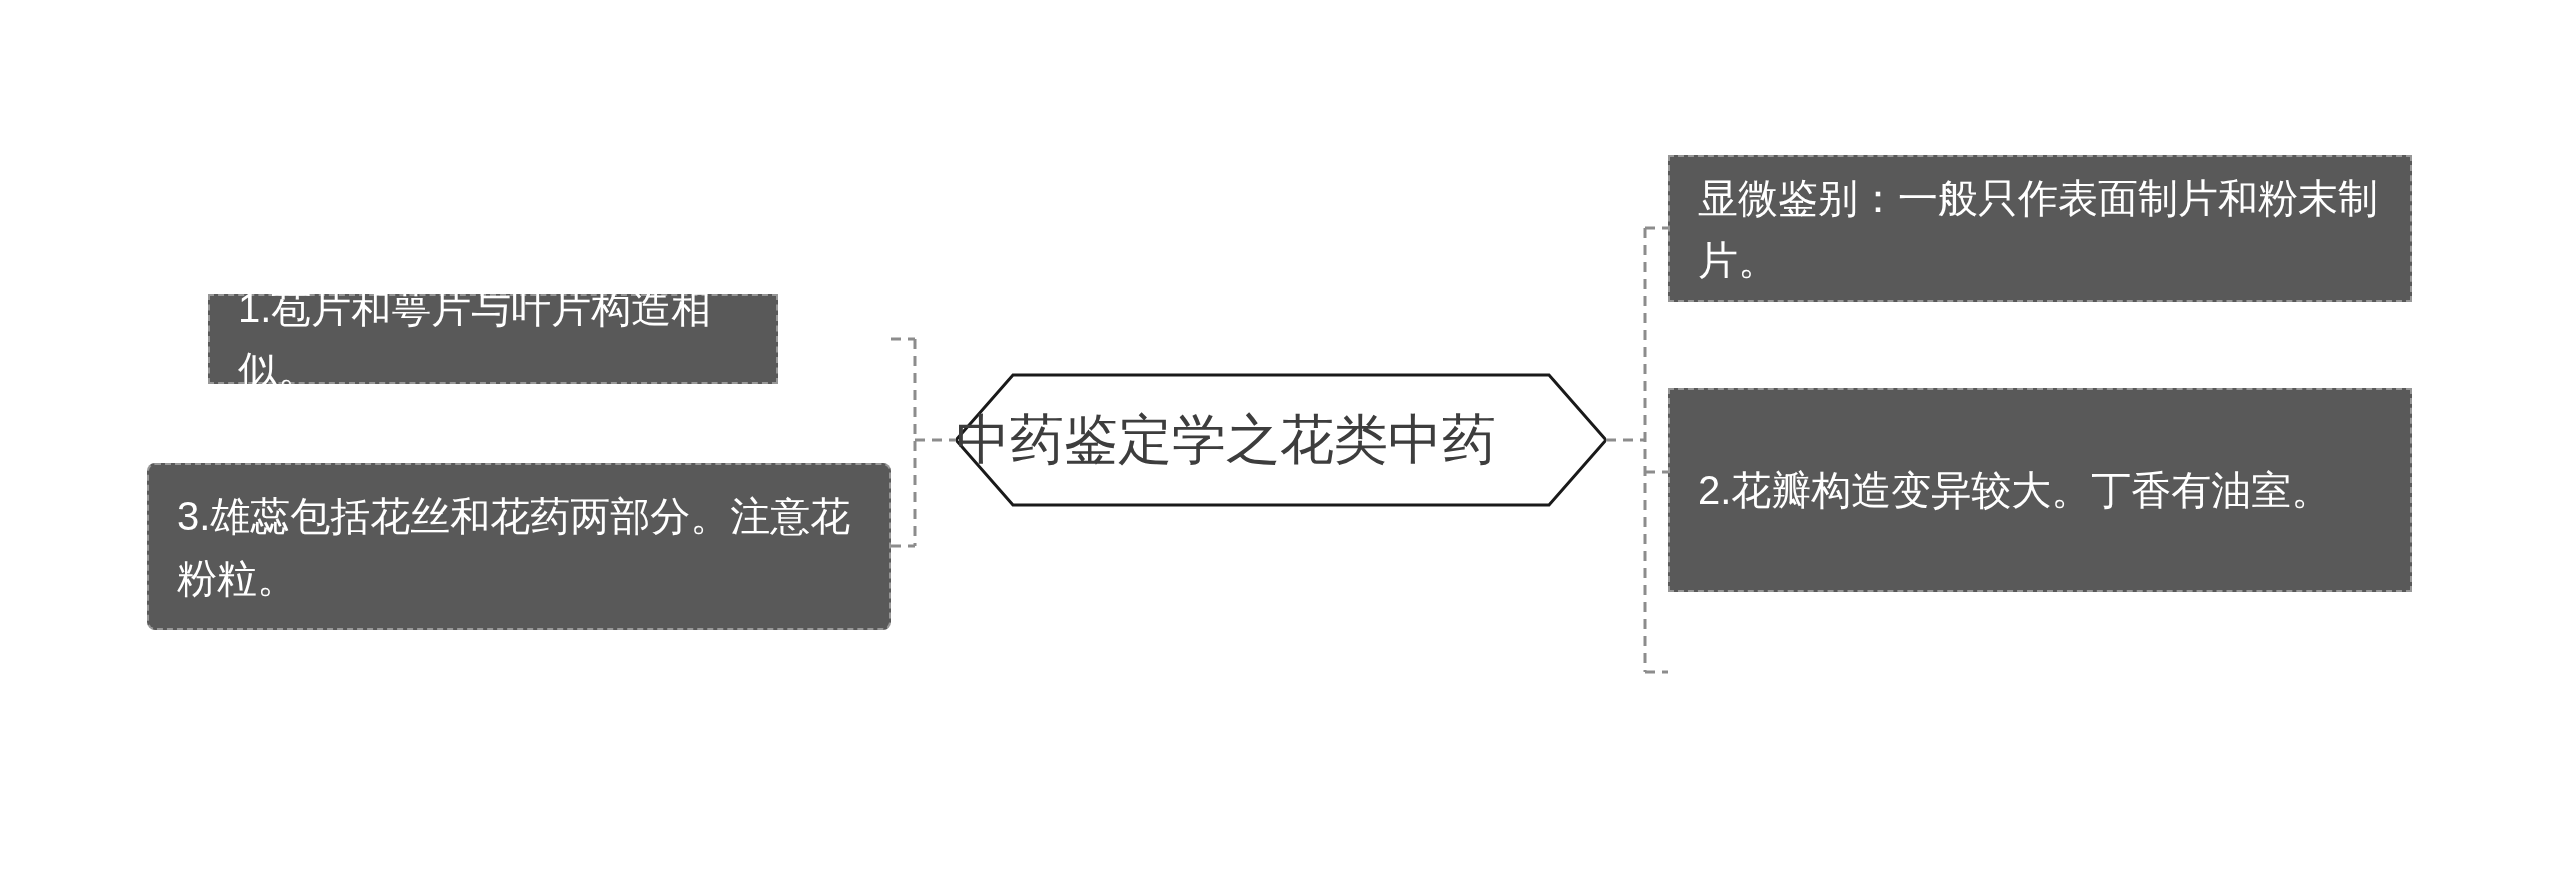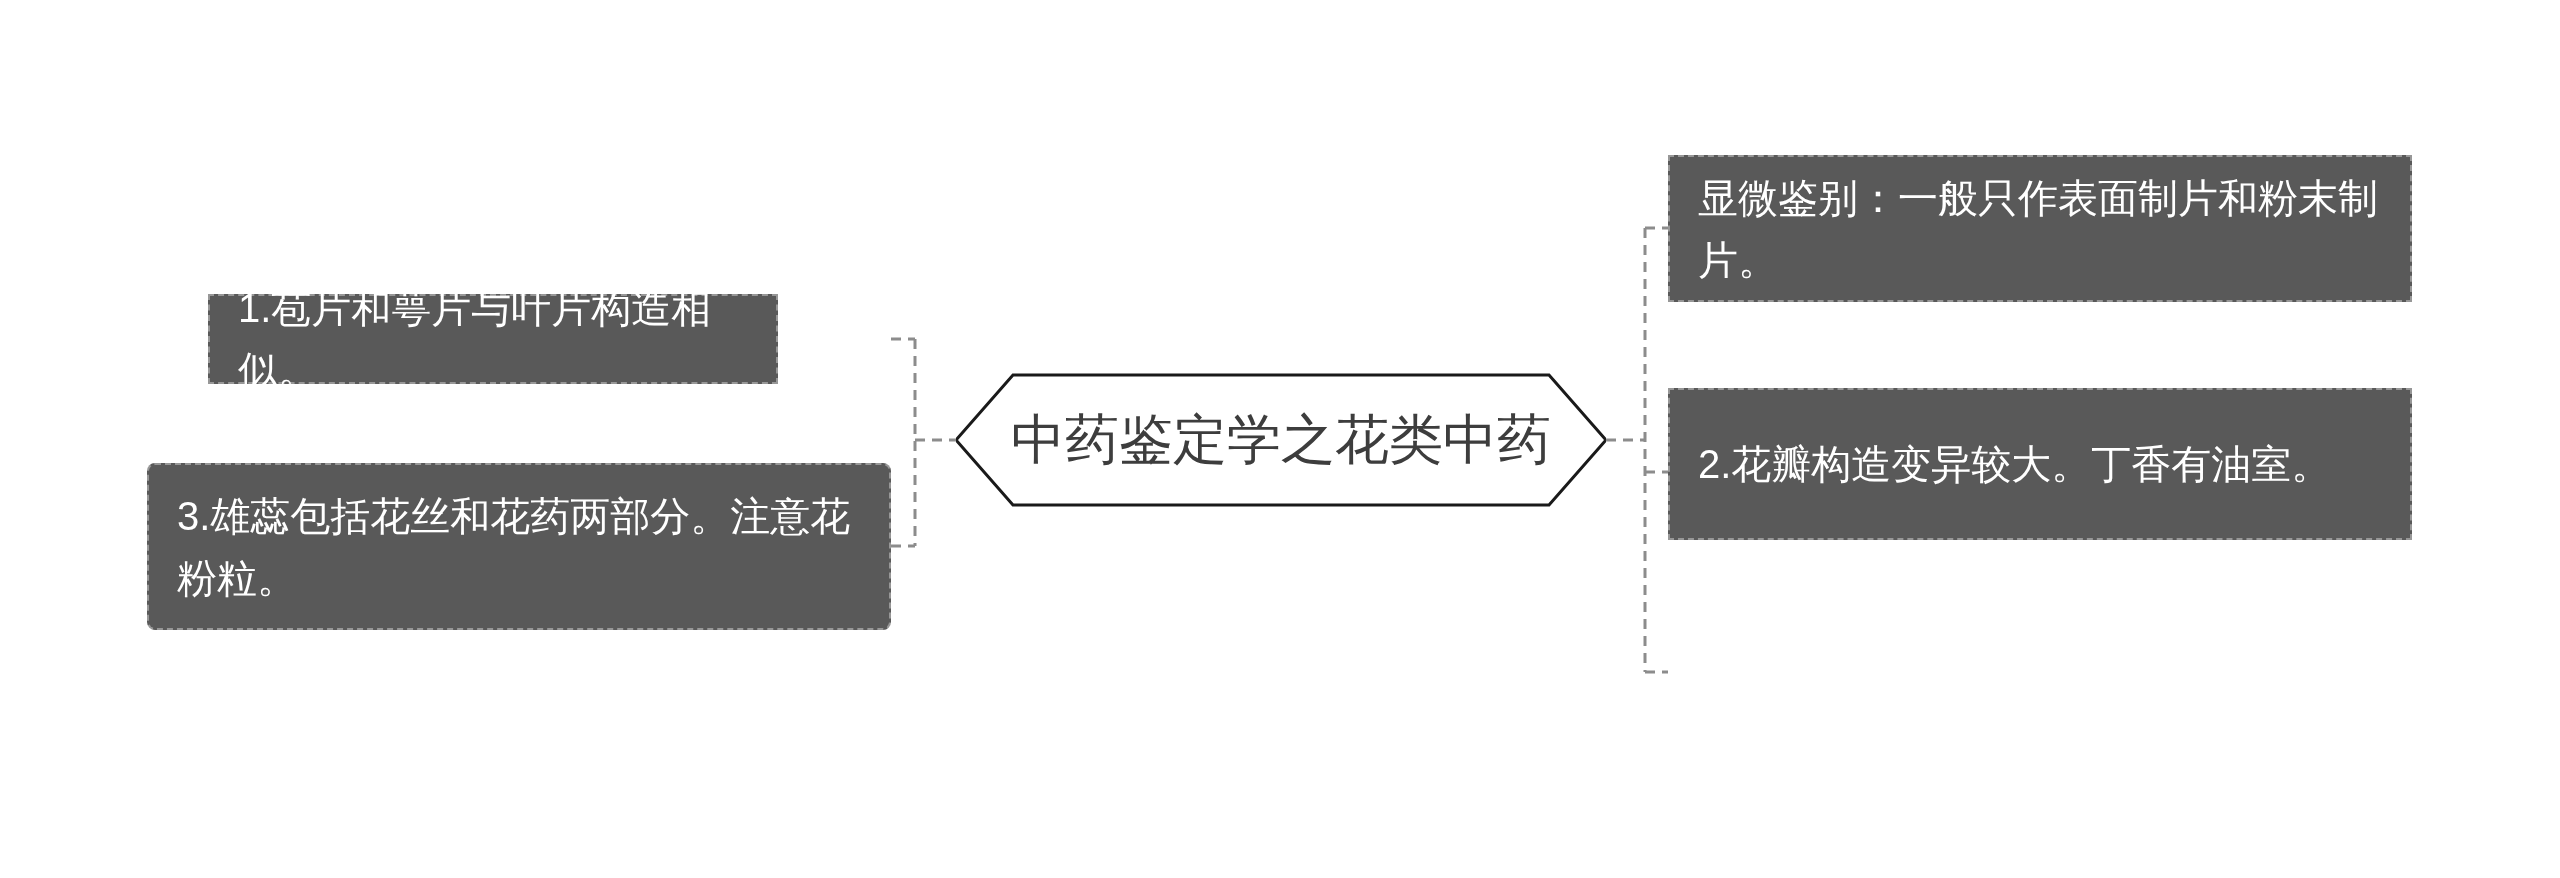--- a/index.html
+++ b/index.html
@@ -43,21 +43,21 @@
     word-break: break-all;
   }
   .center-node {
     position: absolute;
     left: 956px;
     top: 373px;
     width: 650px;
     height: 134px;
     display: flex;
     align-items: center;
-    justify-content: center;
+    justify-content: flex-start;
     z-index: 3;
     cursor: pointer;
   }
   .center-node .center-label {
     position: relative;
     z-index: 2;
     color: #3d3d3d;
     font-size: 54px;
     font-weight: 400;
     white-space: nowrap;
@@ -67,21 +67,21 @@
     left: 0;
     top: 0;
     width: 100%;
     height: 100%;
     z-index: 1;
   }
   
   .node-left-1  { left: 208px;  top: 294px; width: 570px; height: 90px;  }
   .node-left-2  { left: 147px;  top: 463px; width: 744px; height: 167px; border-radius: 8px; }
   .node-right-1 { left: 1668px; top: 155px; width: 744px; height: 147px; }
-  .node-right-2 { left: 1668px; top: 388px; width: 744px; height: 152px; }
+  .node-right-2 { left: 1668px; top: 388px; width: 744px; height: 204px; }
   .node-right-3 { left: 1668px; top: 625px; width: 621px; height: 95px;  }
 </style>
 </head>
 <body>
 
 <div class="canvas">
 
   <svg class="connector-layer" viewBox="0 0 2560 878" xmlns="http://www.w3.org/2000/svg">
     <g stroke="#8c8c8c" stroke-width="3" fill="none" stroke-dasharray="10 7">
 

